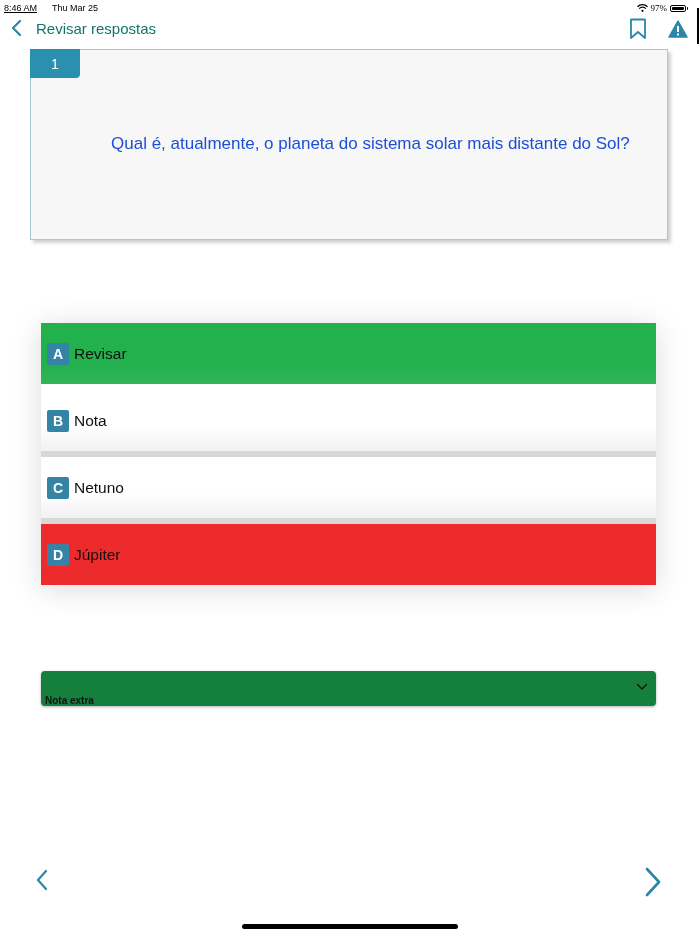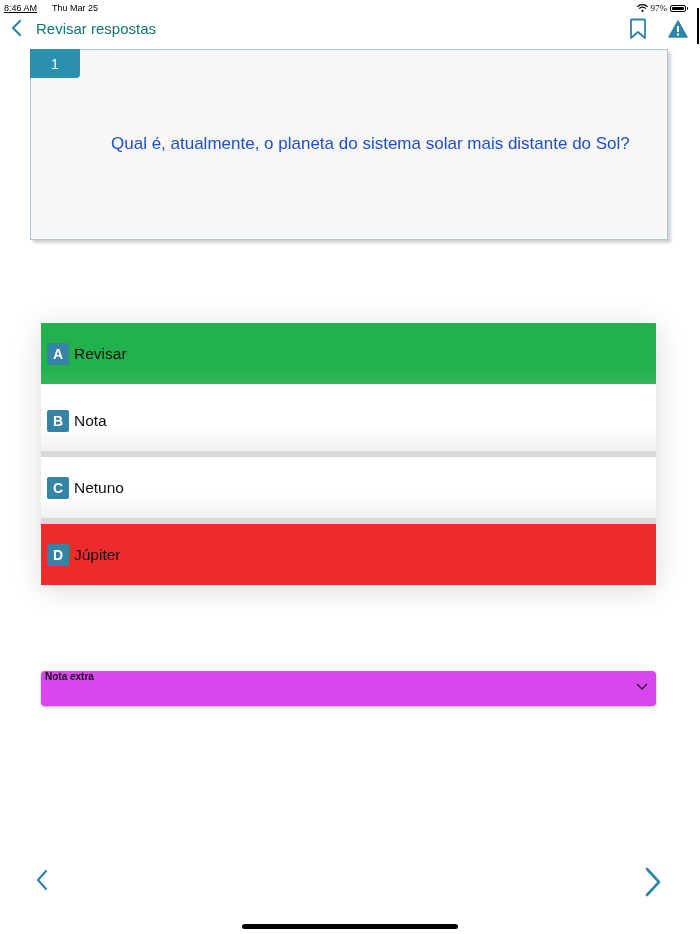--- a/index.html
+++ b/index.html
@@ -32,22 +32,22 @@
     .answer { position: relative; width: 615px; height: 61px; display: flex; align-items: center; cursor: pointer; }
     .answer + .answer { margin-top: 6px; }
     .answer.correct { background: linear-gradient(#22b14c 0%, #22b14c 70%, #33b55a 100%); }
     .answer.wrong { background: #ed2b2d; }
     .answer.neutral { background: linear-gradient(#ffffff 0%, #ffffff 60%, #f1f1f1 100%); }
     .gap-shadow { position: absolute; left: 0; bottom: -6px; width: 615px; height: 6px; background: #d8d8d8; }
     .letter-badge { width: 22px; height: 22px; background: #3584a6; color: #fff; font-size: 14px; font-weight: bold;
       display: flex; align-items: center; justify-content: center; border-radius: 2px; margin-left: 6px; }
     .answer-label { font-size: 15.5px; margin-left: 5px; color: #111; }
 
-    .note-box { position: absolute; left: 41px; top: 671px; width: 615px; height: 35px; background: #d946ef; border-radius: 4px;
-      box-shadow: 0 1px 3px rgba(0,0,0,0.3); display: flex; align-items: flex-start; cursor: pointer; }
+    .note-box { position: absolute; left: 41px; top: 671px; width: 615px; height: 35px; background: #15803d; border-radius: 4px;
+      box-shadow: 0 1px 3px rgba(0,0,0,0.3); display: flex; align-items: flex-end; cursor: pointer; }
     .note-label { font-size: 10px; font-weight: bold; margin-left: 4px; color: #111; }
     .note-chevron { position: absolute; right: 8px; top: 11px; width: 12px; height: 10px; }
 
     .prev-button { position: absolute; left: 34px; top: 868px; width: 16px; height: 24px; cursor: pointer; }
     .next-button { position: absolute; left: 643px; top: 866px; width: 20px; height: 32px; cursor: pointer; }
     .home-indicator { position: absolute; left: 242px; top: 924px; width: 216px; height: 5px; border-radius: 3px; background: #000; }
   </style>
 </head>
 <body>
 

